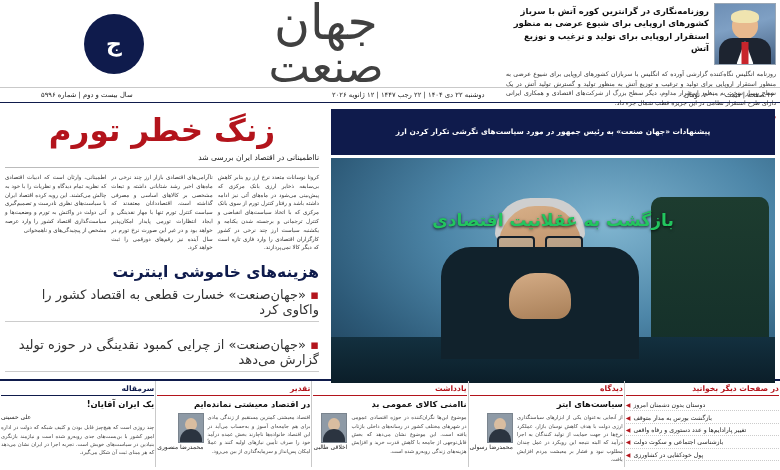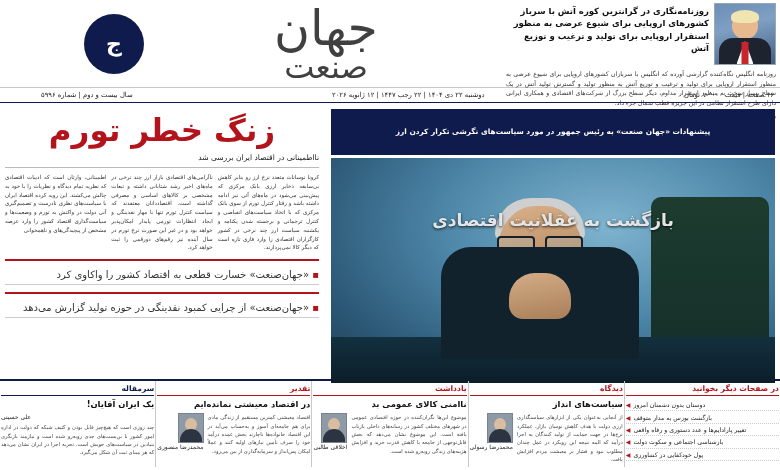--- a/index.html
+++ b/index.html
@@ -56,21 +56,21 @@
   .mh-rule { height:1px; background:#b9b9b9; margin:3px 0 2px; }
   .mh-redline { font-size:6.6px; color:#b3141c; font-weight:bold; text-align:right; }
 
   .mh-center { flex:1; display:flex; flex-direction:column; align-items:center; justify-content:center; }
   .logo {
     font-family:"DejaVu Sans", sans-serif;
     font-size:49px; font-weight:normal; color:#404040;
     letter-spacing:-1px; line-height:0.96; text-align:center;
     direction:rtl; white-space:nowrap;
   }
-  .logo .l2 { font-size:32px; display:block; }
+  .logo .l2 { font-size:44px; display:block; }
 
   .mh-right { width:150px; display:flex; flex-direction:column; align-items:flex-start; justify-content:center; padding:0 6px; }
   .logo-badge {
     width:60px; height:60px; border-radius:50%;
     background:#0f1b4c; color:#fff;
     display:flex; align-items:center; justify-content:center;
     font-size:22px; font-weight:bold;
   }
 
   
@@ -137,21 +137,21 @@
     position:absolute; left:47%; bottom:64px; transform:translateX(-50%);
     width:62px; height:46px; border-radius:26px 26px 14px 14px;
     background:linear-gradient(170deg,#d4ac86,#a87f58);
   }
   .photo-caption {
     position:absolute; right:0; left:0; top:52px;
     background:rgba(255,255,255,0.0);
     text-align:center;
   }
   .caption-text {
-    display:inline-block; color:#e5e5e5; font-size:17px; font-weight:bold;
+    display:inline-block; color:#22c55e; font-size:17px; font-weight:bold;
     text-shadow:0 1px 3px rgba(0,0,0,.8); direction:rtl;
   }
 
   
   .text-col { flex:1; padding:6px 6px 12px 5px; display:flex; flex-direction:column; }
   .lead-title {
     font-size:31px; font-weight:bold; color:#b3141c; text-align:center;
     direction:rtl; line-height:1.1; margin-top:4px;
   }
   .lead-sub {
@@ -163,21 +163,21 @@
     flex:1; font-size:5.5px; line-height:1.6; color:#333;
     text-align:justify; direction:rtl;
   }
   .hr-red { height:2px; background:#b3141c; margin:7px 0 4px; }
 
   .sec-title {
     font-size:15.5px; font-weight:bold; color:#0f1b4c; text-align:right;
     direction:rtl; line-height:1.25;
   }
   .sec-sub {
-    font-size:10px; color:#333; text-align:right; direction:rtl; margin-top:4px;
+    font-size:13px; color:#333; text-align:right; direction:rtl; margin-top:4px;
     border-bottom:1px solid #ccc; padding-bottom:4px;
   }
   .bullet { color:#b3141c; font-weight:bold; }
 
   
   .footer { display:flex; height:88px; border-top:2px solid #0f1b4c; }
   .fcell { flex:1; border-left:1px solid #c9c9c9; padding:3px 1px; position:relative; }
   .fcell:last-child { border-left:none; }
   .fcell-head {
     font-size:7.6px; font-weight:bold; color:#b3141c; text-align:right;
@@ -278,20 +278,21 @@
       <div class="lead-title">زنگ خطر تورم</div>
       <div class="lead-sub">نااطمینانی در اقتصاد ایران بررسی شد</div>
 
       <div class="cols3">
         <div class="col3">کرونا نوسانات متعدد نرخ ارز رو بنابر کاهش بی‌سابقه ذخایر ارزی بانک مرکزی که پیش‌بینی می‌شود در ماه‌های آتی نیز ادامه داشته باشد و رفتار کنترل تورم از سوی بانک مرکزی که با اتخاذ سیاست‌های انقباضی و کنترل ترجمانی و برجسته شدن یکنامه و یکشنبه سیاست ارز چند نرخی در کشور کارگزاران اقتصادی را وارد فازی تازه است که دیگر کالا نمی‌پردازند.</div>
         <div class="col3">ناآرامی‌های اقتصادی بازار ارز چند نرخی در ماه‌های اخیر رشد شتابانی داشته و تبعات مشخصی بر کالاهای اساسی و مصرفی گذاشته است. اقتصاددانان معتقدند که سیاست کنترل تورم تنها با مهار نقدینگی و ایجاد انتظارات تورمی پایدار امکان‌پذیر خواهد بود و در غیر این صورت نرخ تورم در سال آینده نیز رقم‌های دورقمی را ثبت خواهد کرد.</div>
         <div class="col3">اطمینانی، وارثان است که ادبیات اقتصادی که نظریه تمام دیدگاه و نظریات را با خود به چالش می‌کشند. این رویه کرده اقتصاد ایران با سیاست‌های نظری نادرست و تصمیم‌گیری آنی دولت در واکنش به تورم و وضعیت‌ها و سیاست‌گذاری اقتصاد کشور را وارد عرصه مشخص از پیچیدگی‌های و ناهمخوانی</div>
       </div>
 
       <div class="hr-red"></div>
+      <div class="sec-title">هزینه‌های خاموشی اینترنت</div>
       <div class="sec-sub">
         <span class="bullet">▪</span>
         <span>«جهان‌صنعت» خسارت قطعی به اقتصاد کشور را واکاوی کرد</span>
       </div>
 
       <div class="hr-red"></div>
       <div class="sec-sub">
         <span class="bullet">▪</span>
         <span>«جهان‌صنعت» از چرایی کمبود نقدینگی در حوزه تولید گزارش می‌دهد</span>
       </div>
@@ -321,21 +322,21 @@
         </li>
         <li>
           <span>پول خودکفایی در کشاورزی</span>
           <span class="idx-arrow">◀</span>
         </li>
       </ul>
     </div>
 
     <div class="fcell">
       <div class="fcell-head">دیدگاه</div>
-      <div class="fcell-title">سیاست‌های انداز</div>
+      <div class="fcell-title">سیاست‌های ابتر</div>
       <div class="with-avatar">
         <div class="fcell-body">از آنجایی به‌عنوان یکی از ابزارهای سیاستگذاری ارزی دولت با هدف کاهش نوسان بازار، عملکرد نرخ‌ها در جهت حمایت از تولید کنندگان به اجرا درآمد که البته نتیجه این رویکرد در عمل چندان مطلوب نبود و فشار بر معیشت مردم افزایش یافت.</div>
         <div>
           <div class="avatar"></div>
           <div class="author-name">محمدرضا رسولی</div>
         </div>
       </div>
     </div>
 
     <div class="fcell">

